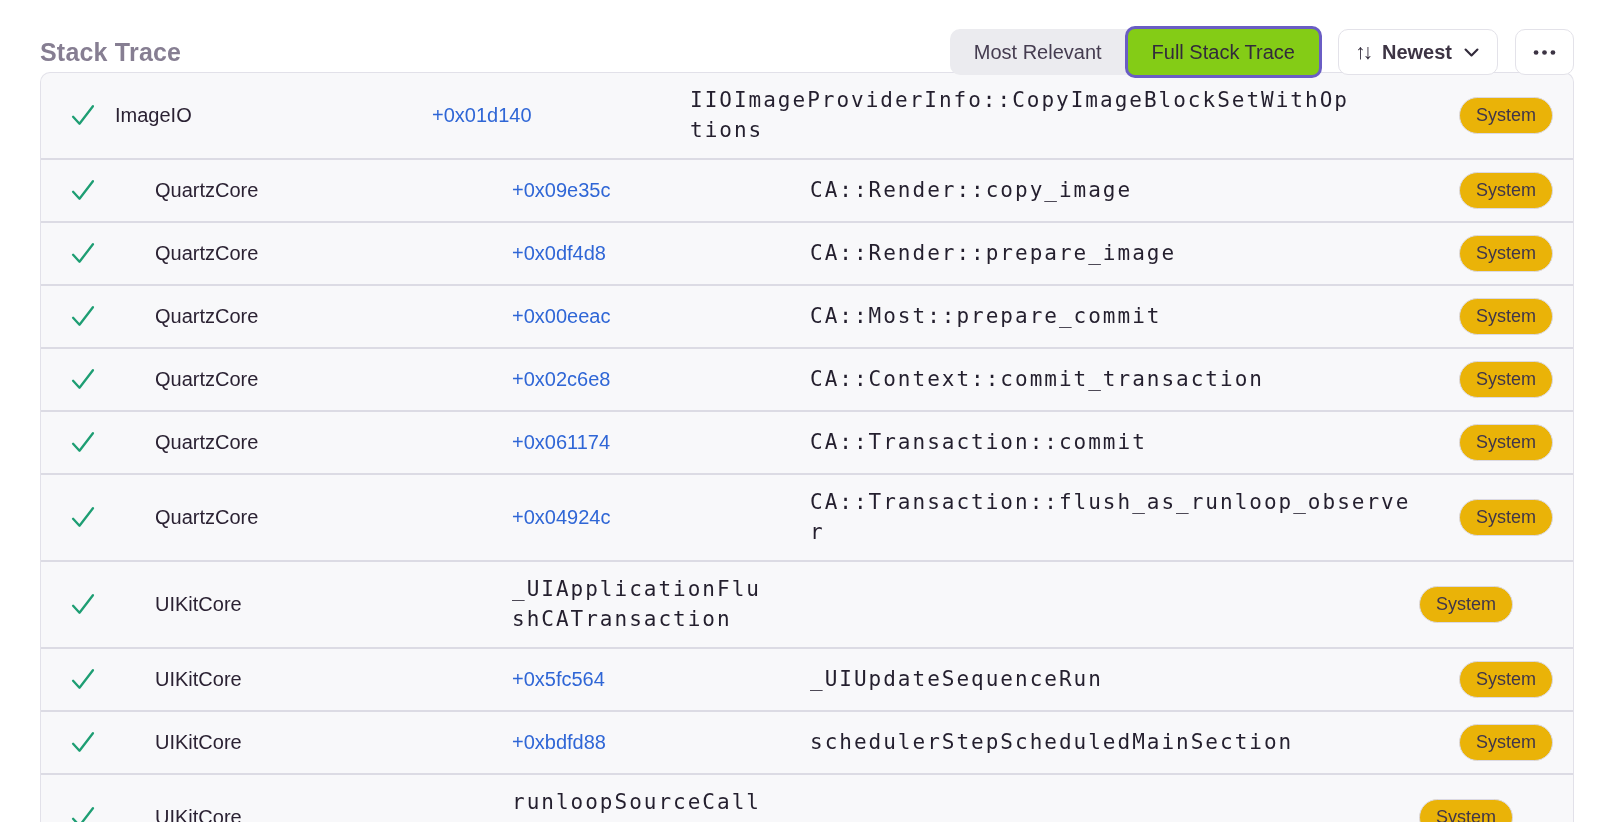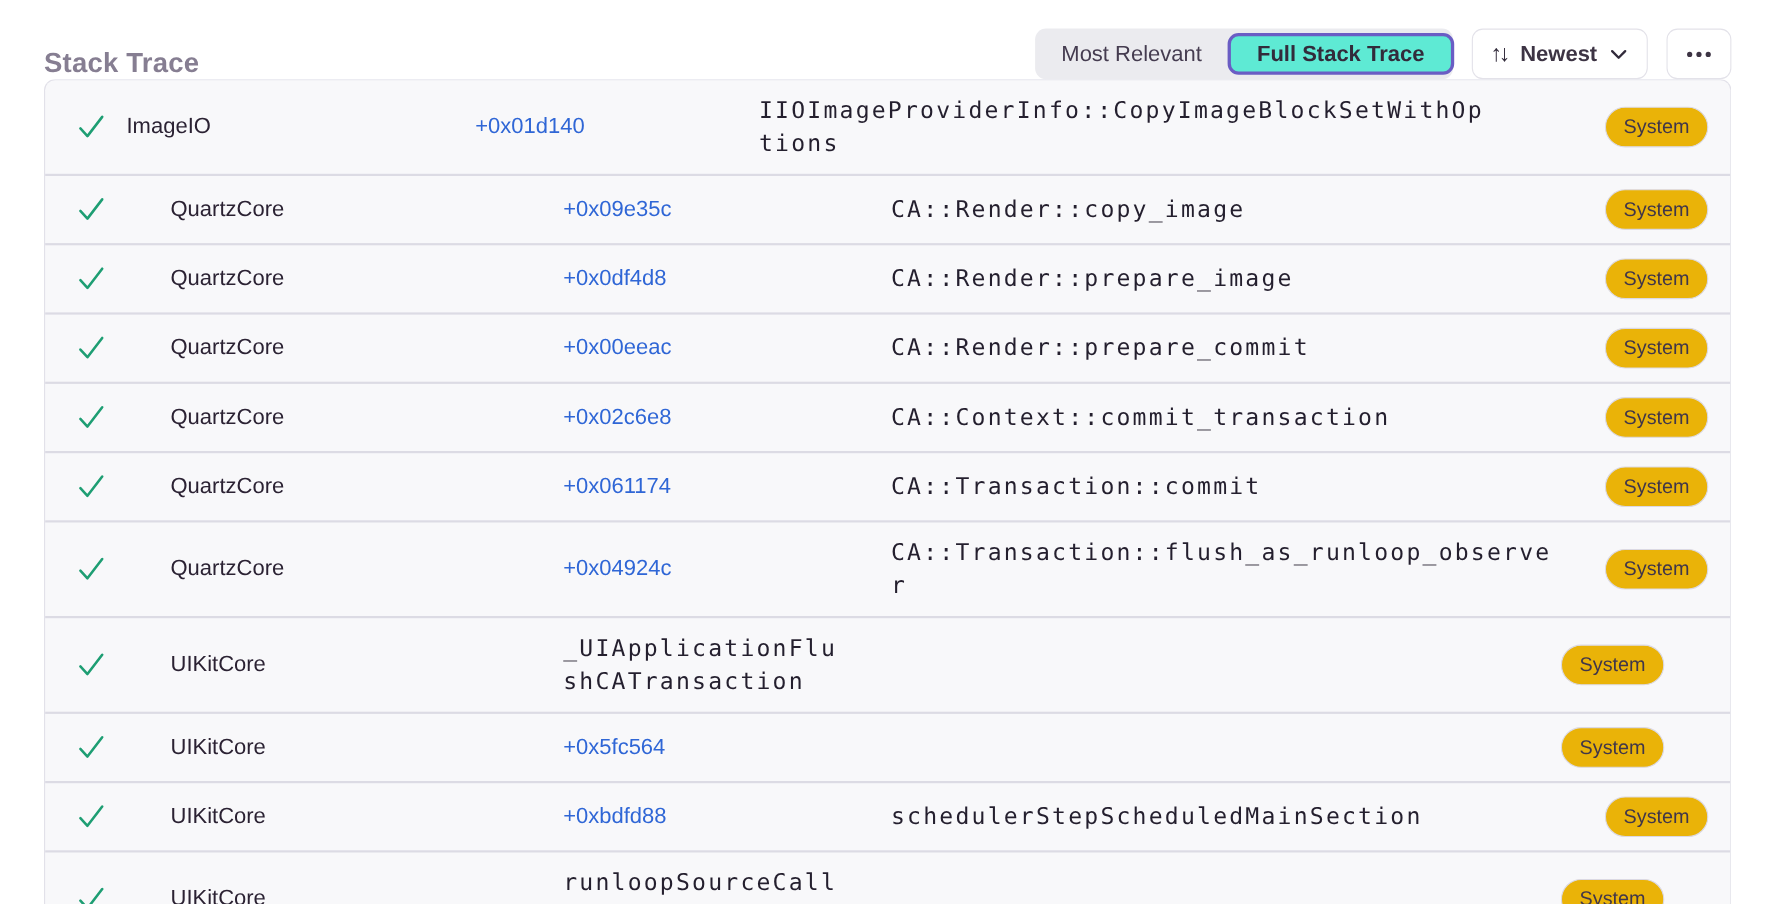--- a/index.html
+++ b/index.html
@@ -7,21 +7,21 @@
     width: 1614px; height: 822px;
     background: #ffffff;
     font-family: "Liberation Sans", sans-serif;
     overflow: hidden;
   }
   .page { padding: 0 40px; }
 
   
   .header {
     display: flex;
-    align-items: flex-end;
+    align-items: center;
     justify-content: space-between;
     padding-top: 32px;
     height: 72px;
   }
   .page-title {
     font-size: 25px;
     font-weight: bold;
     color: #867e92;
     letter-spacing: 0.2px;
   }
@@ -41,25 +41,25 @@
     font-size: 20px;
     color: #453c50;
     background: transparent;
     border: none;
     border-radius: 10px;
     font-family: "Liberation Sans", sans-serif;
     cursor: pointer;
     white-space: nowrap;
   }
   .seg.active {
-    background: #5eead4;
+    background: #84cc16;
     border: 3px solid #6a5dc4;
-    font-weight: bold;
+    font-weight: normal;
     color: #322b3b;
-    height: 38px;
+    height: 52px;
     margin: -1px;
   }
 
   .btn {
     display: flex; align-items: center; gap: 10px;
     height: 46px;
     background: #ffffff;
     border: 1.5px solid #e3e2e9;
     border-radius: 10px;
     padding: 0 16px;
@@ -221,21 +221,21 @@
   <div class="frame-row">
     <div class="check-cell">
       <span style="display:flex;">
         <svg width="28" height="28" viewBox="0 0 24 24" fill="none">
           <polyline points="3.5,13.5 9,19.5 20.5,4.5" stroke="#1e9e73" stroke-width="2" stroke-linecap="round" stroke-linejoin="round"></polyline>
         </svg>
       </span>
     </div>
     <div class="module">QuartzCore</div>
     <a class="offset" href="#">+0x00eeac</a>
-    <div class="fn">CA::Render::prepare_commit</div>
+    <div class="fn">CA::Most::prepare_commit</div>
     <div class="tag-cell">
       <span class="tag">System</span>
     </div>
   </div>
 
   <div class="frame-row">
     <div class="check-cell">
       <span style="display:flex;">
         <svg width="28" height="28" viewBox="0 0 24 24" fill="none">
           <polyline points="3.5,13.5 9,19.5 20.5,4.5" stroke="#1e9e73" stroke-width="2" stroke-linecap="round" stroke-linejoin="round"></polyline>
@@ -300,20 +300,21 @@
   <div class="frame-row">
     <div class="check-cell">
       <span style="display:flex;">
         <svg width="28" height="28" viewBox="0 0 24 24" fill="none">
           <polyline points="3.5,13.5 9,19.5 20.5,4.5" stroke="#1e9e73" stroke-width="2" stroke-linecap="round" stroke-linejoin="round"></polyline>
         </svg>
       </span>
     </div>
     <div class="module">UIKitCore</div>
     <a class="offset" href="#">+0x5fc564</a>
+    <div class="fn">_UIUpdateSequenceRun</div>
     <div class="tag-cell">
       <span class="tag">System</span>
     </div>
   </div>
 
   <div class="frame-row">
     <div class="check-cell">
       <span style="display:flex;">
         <svg width="28" height="28" viewBox="0 0 24 24" fill="none">
           <polyline points="3.5,13.5 9,19.5 20.5,4.5" stroke="#1e9e73" stroke-width="2" stroke-linecap="round" stroke-linejoin="round"></polyline>

